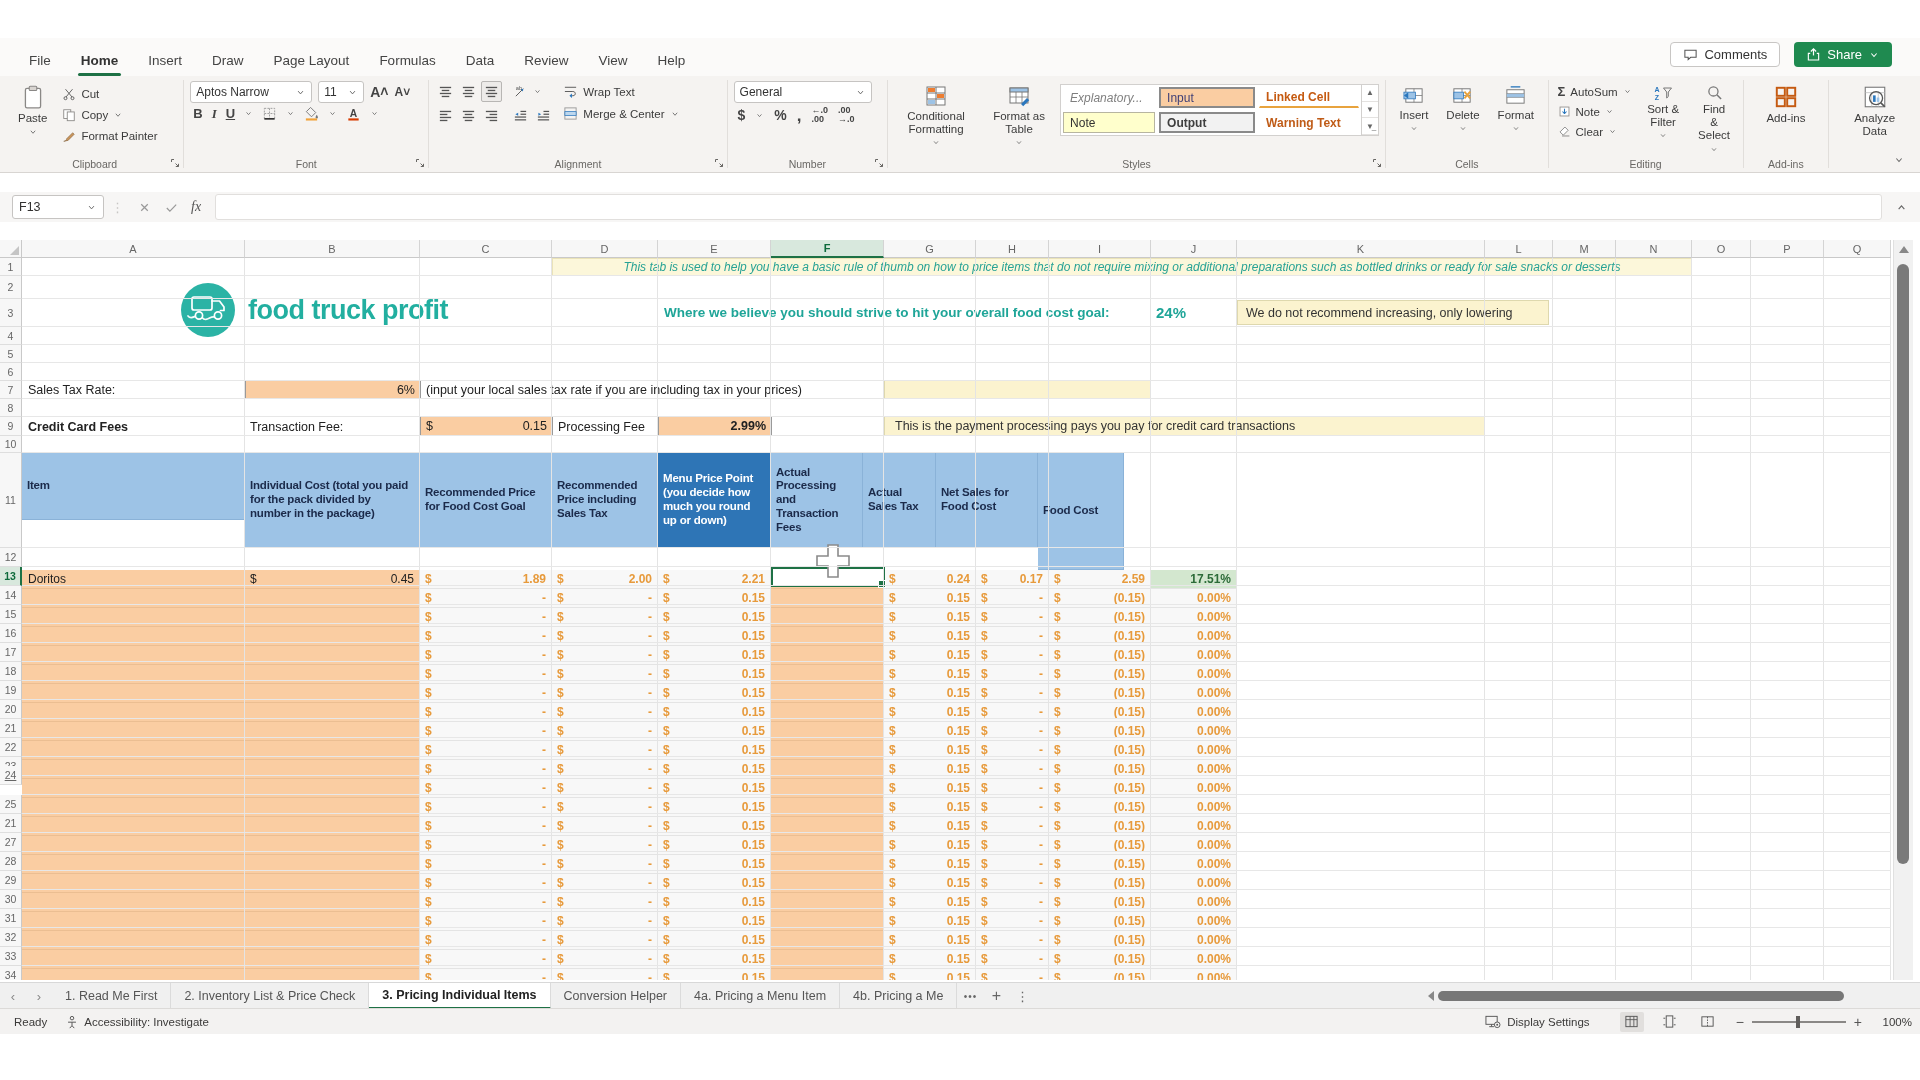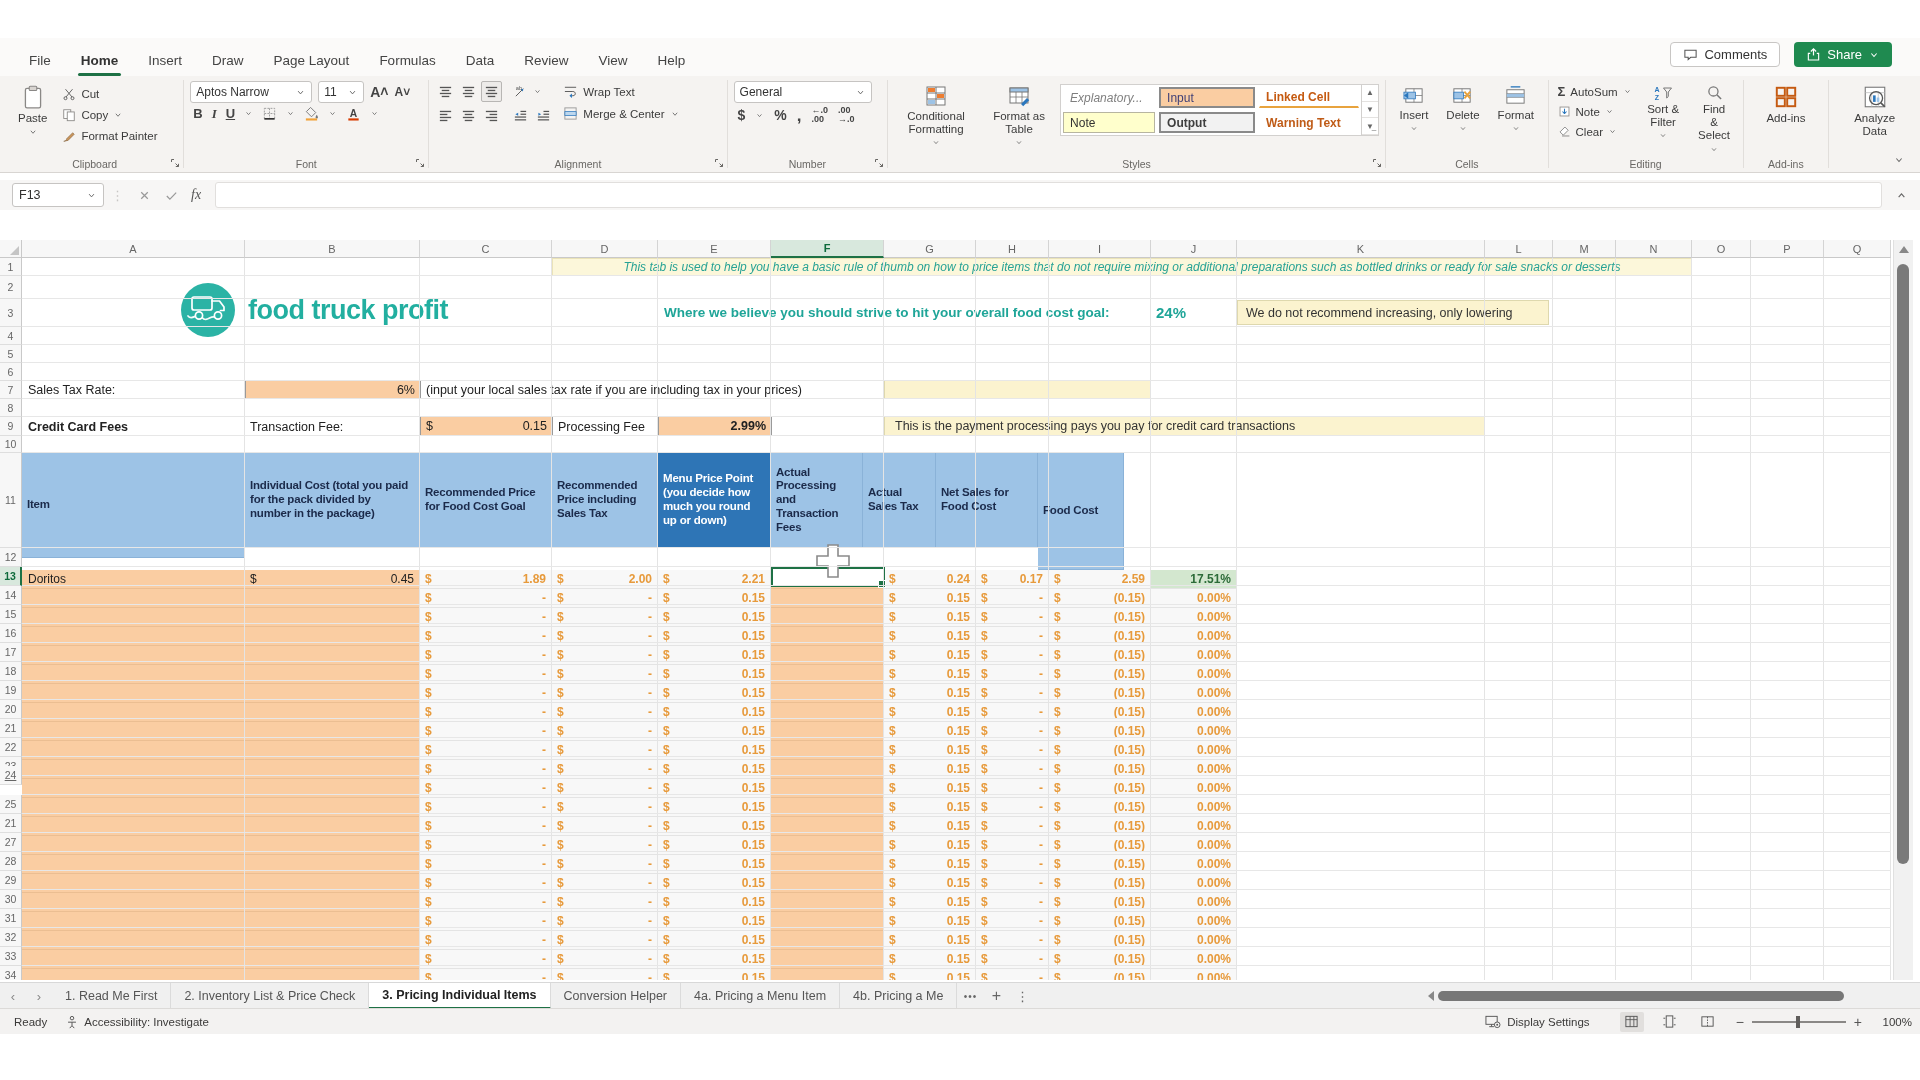--- a/index.html
+++ b/index.html
@@ -34,21 +34,21 @@
   .g1{background:#FACDA2;border:2px solid #8a8a8a;color:#3F3F76;}
   .g2{color:#C55A11;border-color:transparent;border-bottom:2px solid #E8A33D;font-weight:bold;}
   .g3{background:#FFFFCC;border:1px solid #B7B5A0;color:#333;}
   .g4{background:#F2F2F2;border:2px solid #8a8a8a;color:#3F3F3F;font-weight:bold;}
   .g5{color:#BF5B17;font-weight:bold;border-color:transparent;}
   .galbtns{display:flex;flex-direction:column;border:1px solid #D2D0CE;border-left:none;background:#fff;}
   .galbtn{flex:1;width:16px;display:flex;align-items:center;justify-content:center;color:#666;font-size:8px;border-bottom:1px solid #E4E2E0;}
   .align-box{padding:2px;border:1px solid transparent;border-radius:2px;}
   .align-box.on{border-color:#B8B6B4;background:#EDEBE9;}
   
-  #fbar{position:absolute;top:180px;left:0;width:1920px;height:30px;display:flex;align-items:center;background:#F7F6F5;}
+  #fbar{position:absolute;top:192px;left:0;width:1920px;height:30px;display:flex;align-items:center;background:#F7F6F5;}
   #namebox{margin-left:12px;width:92px;height:24px;background:#fff;border:1px solid #C6C4C2;border-radius:3px;display:flex;align-items:center;justify-content:space-between;padding:0 6px;font-size:12.5px;box-sizing:border-box;}
   .fbtn{color:#8a8886;font-size:12px;padding:0 6px;}
   #fxlabel{font-style:italic;font-family:"Liberation Serif",serif;font-size:14px;color:#555;padding:0 6px;}
   #finput{flex:1;height:24px;background:#fff;border:1px solid #E1DFDD;border-radius:3px;margin:0 8px;}
   #fcollapse{width:22px;height:22px;display:flex;align-items:center;justify-content:center;color:#666;margin-right:8px;}
   
   #sheet{position:absolute;top:240px;left:0;width:1920px;height:742px;}
   #colheads{position:absolute;top:0;left:0;height:18px;display:flex;}
   .ch{background:#F7F7F7;border-right:1px solid #D4D4D4;border-bottom:1px solid #C9C9C9;font-size:11px;color:#666;display:flex;align-items:center;justify-content:center;box-sizing:border-box;}
   .ch.sel{background:#D8E8DD;color:#0E6B3C;border-bottom:2px solid #1E7145;font-weight:bold;}
@@ -769,21 +769,21 @@
     <div class="abs input-cell" style="left:420px;top:158px;width:133px;height:20px;justify-content:space-between;padding:0 5px">
       <span>$</span>
       <span>0.15</span>
     </div>
     <div class="abs cell-label" style="left:558px;top:159px;height:19px">Processing Fee</div>
     <div class="abs input-cell" style="left:658px;top:158px;width:114px;height:20px;justify-content:flex-end;padding-right:5px;font-weight:bold">2.99%</div>
     <div class="abs note-cell" style="left:884px;top:158px;width:601px;height:20px;padding:0 10px">This is the payment processing pays you pay for credit card transactions</div>
 
     <div class="abs" id="ptable">
         <div class="trow">
-          <div class="hc" style="width: 223px; height: 105px;">Item</div>
+          <div class="hc" style="width: 223px; height: 67px;">Item</div>
           <div class="hc" style="width: 175px; height: 95px;">Individual Cost (total you paid for the pack divided by number in the package)</div>
           <div class="hc" style="width: 132px; height: 95px;">Recommended Price for Food Cost Goal</div>
           <div class="hc" style="width: 106px; height: 95px;">Recommended Price including Sales Tax</div>
           <div class="hc hsel" style="width: 113px; height: 95px;">Menu Price Point (you decide how much you round up or down)</div>
           <div class="hc" style="width: 92px; height: 95px;">Actual Processing and Transaction Fees</div>
           <div class="hc" style="width: 73px; height: 95px;">Actual Sales Tax</div>
           <div class="hc" style="width: 102px; height: 95px;">Net Sales for Food Cost</div>
           <div class="hc" style="width: 86px; height: 117px;">Food Cost</div>
         </div>
         <div class="trow">

